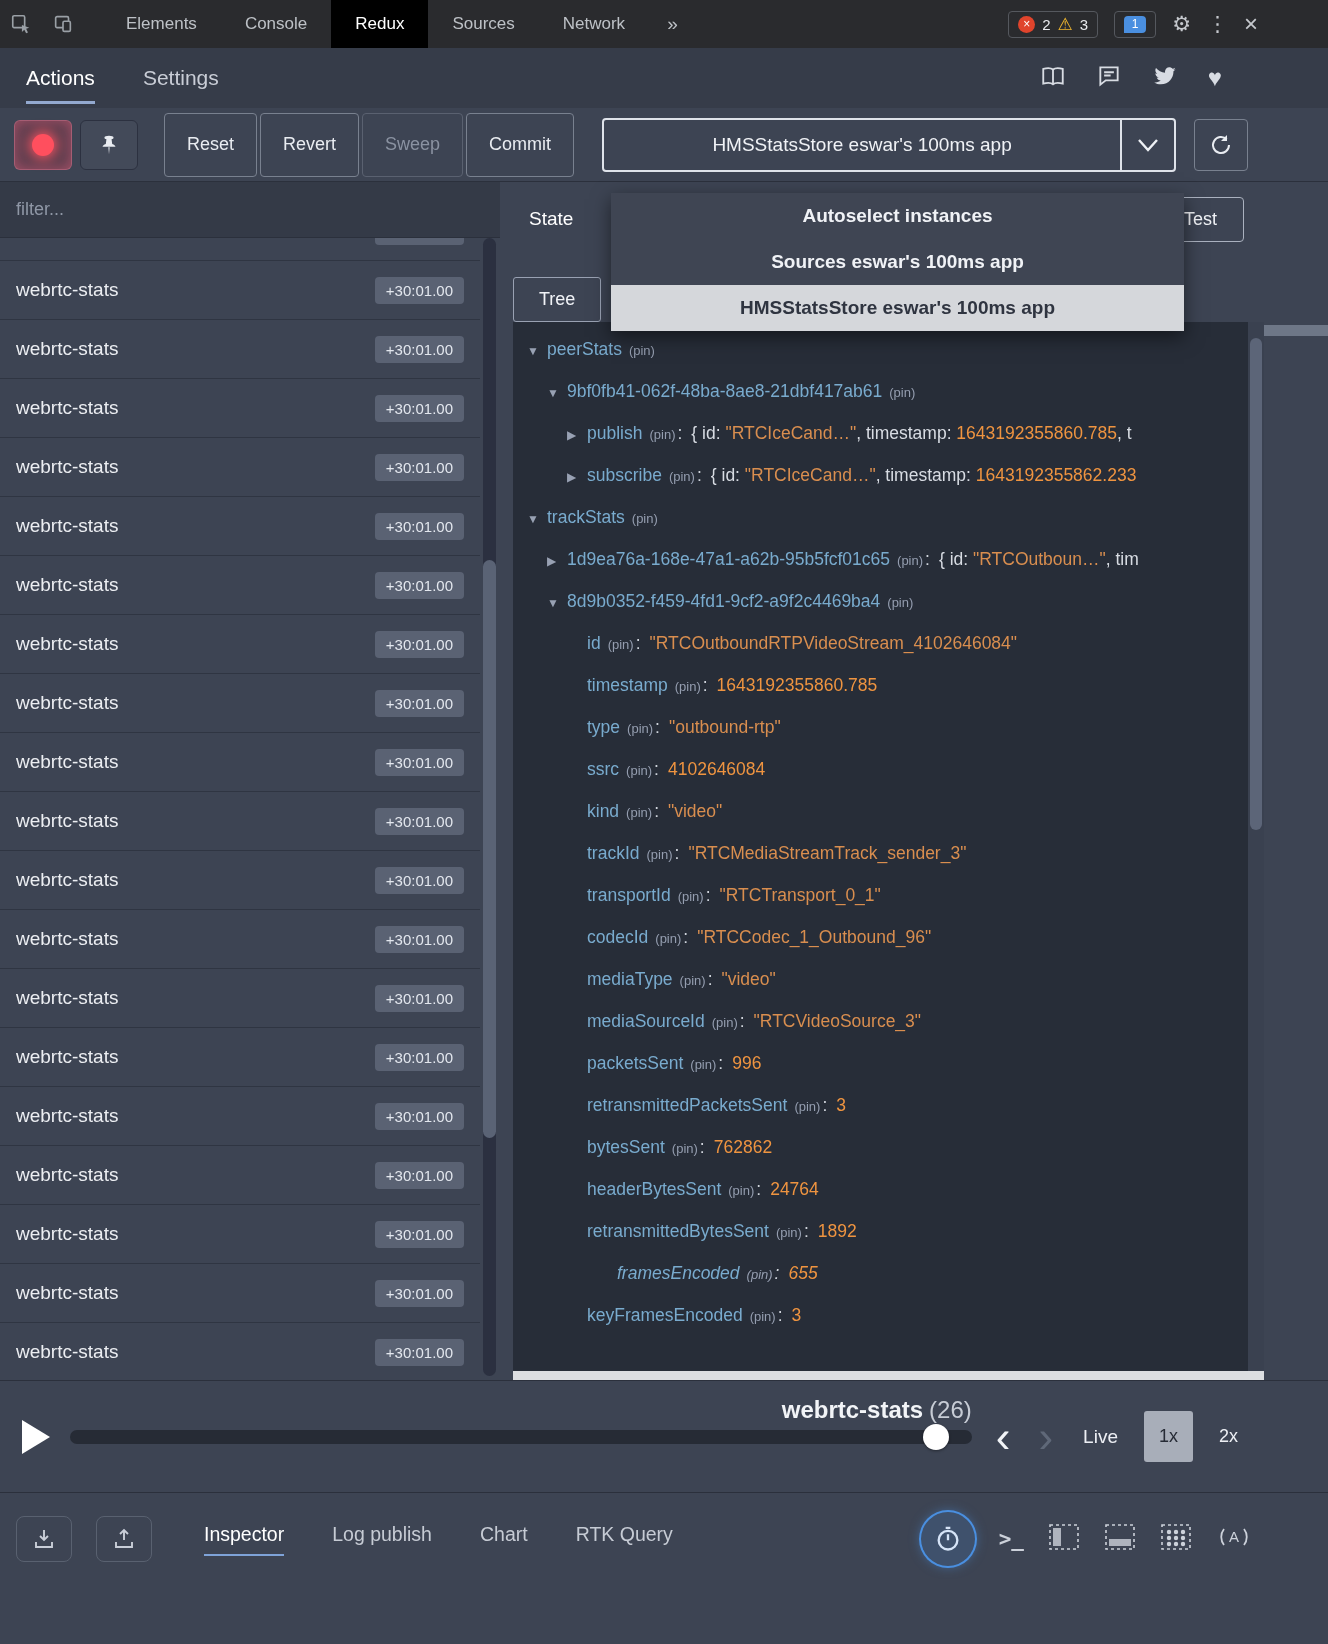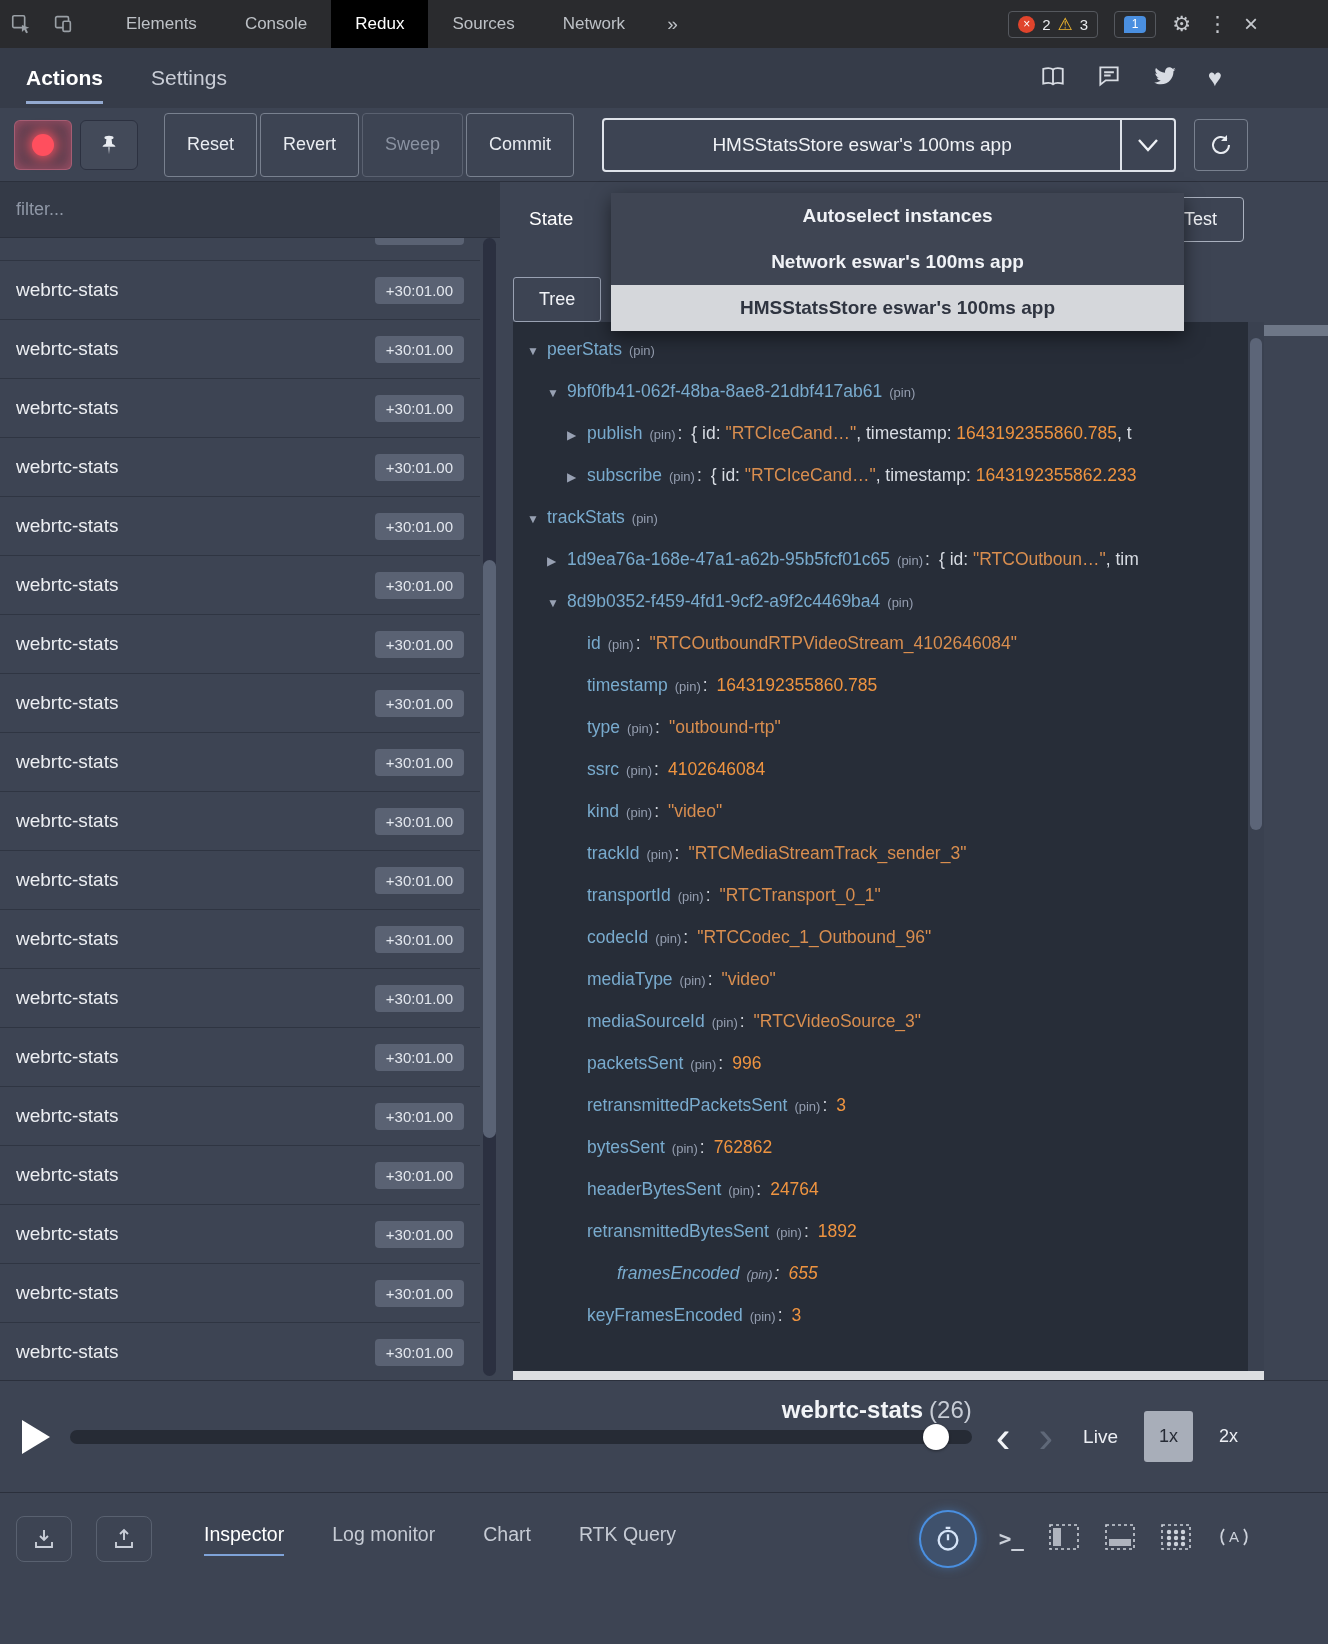--- a/index.html
+++ b/index.html
@@ -20,21 +20,21 @@
   .err-ico{width:17px;height:17px;border-radius:50%;background:#e0442c;color:#fff;font-size:12px;line-height:17px;text-align:center}
   .cnt{font-size:15px;color:#e8eaed}
   .warn-ico{color:#f0b62e;font-size:17px;line-height:1}
   .bubble{min-width:22px;height:17px;background:#4a8fe0;border-radius:4px 4px 4px 0;color:#fff;font-size:12px;line-height:17px;text-align:center;padding:0 4px}
   .dt-glyph{font-size:21px;color:#c5c8cd;background:none;border:none;cursor:pointer}
   .dt-close{font-size:24px}
 
   
   .rxheader{height:60px;background:#363c49;display:flex;align-items:center;padding:0 26px;flex-shrink:0}
   .rx-tab{font-size:21px;color:#c9cdd6;cursor:pointer;position:relative}
-  .rx-tab.active{color:#fff;font-weight:bold}
+  .rx-tab.active{color:#fff;font-weight:normal}
   .rx-tab.active::after{content:"";position:absolute;left:0;right:0;bottom:-14px;height:3px;background:#93a9cf}
   .rx-tab + .rx-tab{margin-left:48px}
   .rx-icons{margin-left:auto;display:flex;align-items:center;gap:30px;color:#d8dce3;padding-right:80px}
   .rx-icons .glyph{font-size:24px}
 
   
   .toolbar{height:74px;background:#3d4453;display:flex;align-items:center;padding:0 0 0 14px;border-bottom:1px solid #2b303c;flex-shrink:0;padding-right:80px}
   .rec-btn{width:58px;height:50px;border-radius:6px;background:#5d3f4f;border:1px solid rgba(255,130,160,.45);box-shadow:inset 0 0 14px rgba(255,100,130,.45);display:flex;align-items:center;justify-content:center;cursor:pointer}
   .rec-dot{width:22px;height:22px;border-radius:50%;background:#ff4f5e;box-shadow:0 0 12px 3px rgba(255,83,98,.85)}
   .pin-btn{width:58px;height:50px;margin-left:8px;border-radius:6px;background:#434a59;border:1px solid #2c3140;color:#e9ecf1;display:flex;align-items:center;justify-content:center;cursor:pointer}
@@ -360,21 +360,21 @@
         <div class="vscroll">
           <div class="vthumb"></div>
         </div>
       </div>
       <div class="light-strip"></div>
     </div>
   </div>
 
   <div class="dropdown">
       <div class="dd-item">Autoselect instances</div>
-      <div class="dd-item">Network eswar's 100ms app</div>
+      <div class="dd-item">Sources eswar's 100ms app</div>
       <div class="dd-item sel">HMSStatsStore eswar's 100ms app</div>
     </div>
 
   <div class="player">
     <div class="play-btn"></div>
     <div class="slider-zone">
       <div class="slider-label">
         <span class="nm">webrtc-stats</span><span class="ct">(26)</span>
       </div>
       <div class="slider-thumb"></div>
@@ -395,21 +395,21 @@
         </svg>
       </button>
       <button class="io-btn">
         <svg width="24" height="24" viewBox="0 0 24 24" fill="none" stroke="currentColor" stroke-width="1.9">
           <path d="M12 13V3M8 7l4-4 4 4"></path>
             <path d="M4 15v5h16v-5"></path>
         </svg>
       </button>
       <div class="footer-tabs">
           <div class="f-tab active">Inspector</div>
-          <div class="f-tab">Log monitor</div>
+          <div class="f-tab">Log publish</div>
           <div class="f-tab">Chart</div>
           <div class="f-tab">RTK Query</div>
         </div>
       <div class="footer-right">
         <button class="stopwatch-btn">
           <svg width="28" height="28" viewBox="0 0 24 24" fill="none" stroke="currentColor" stroke-width="2">
             <circle cx="12" cy="13" r="8"></circle>
               <path d="M12 13V8M10 2.5h4"></path>
           </svg>
         </button>

